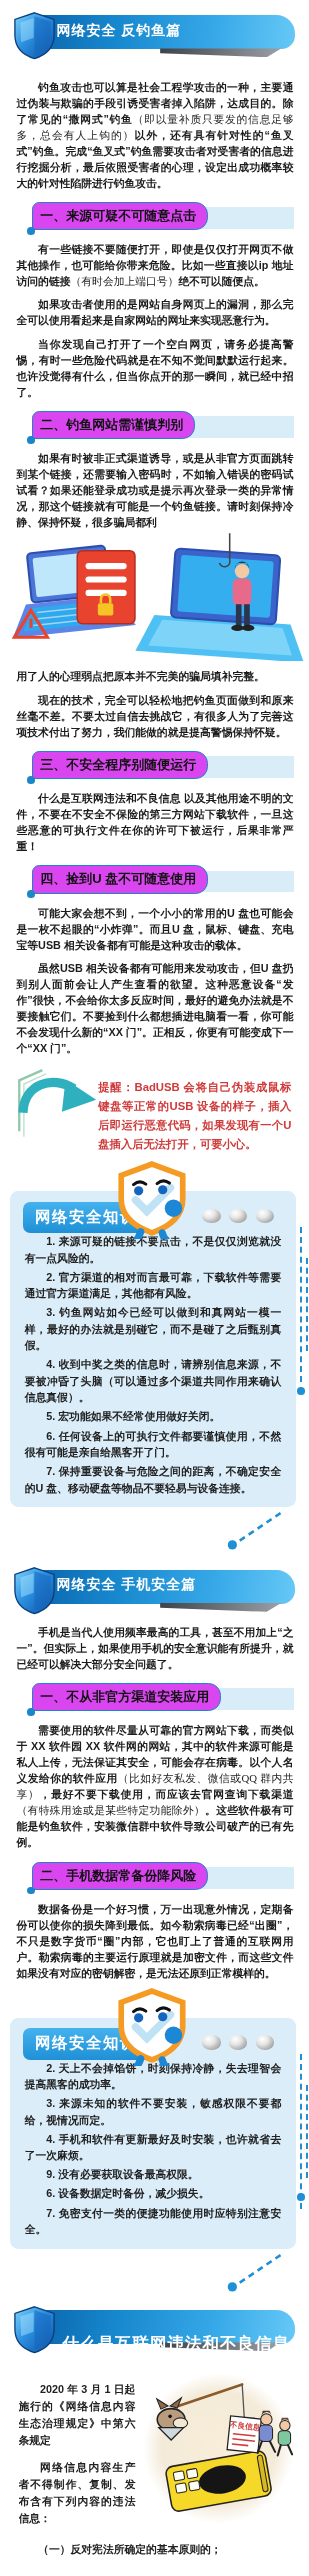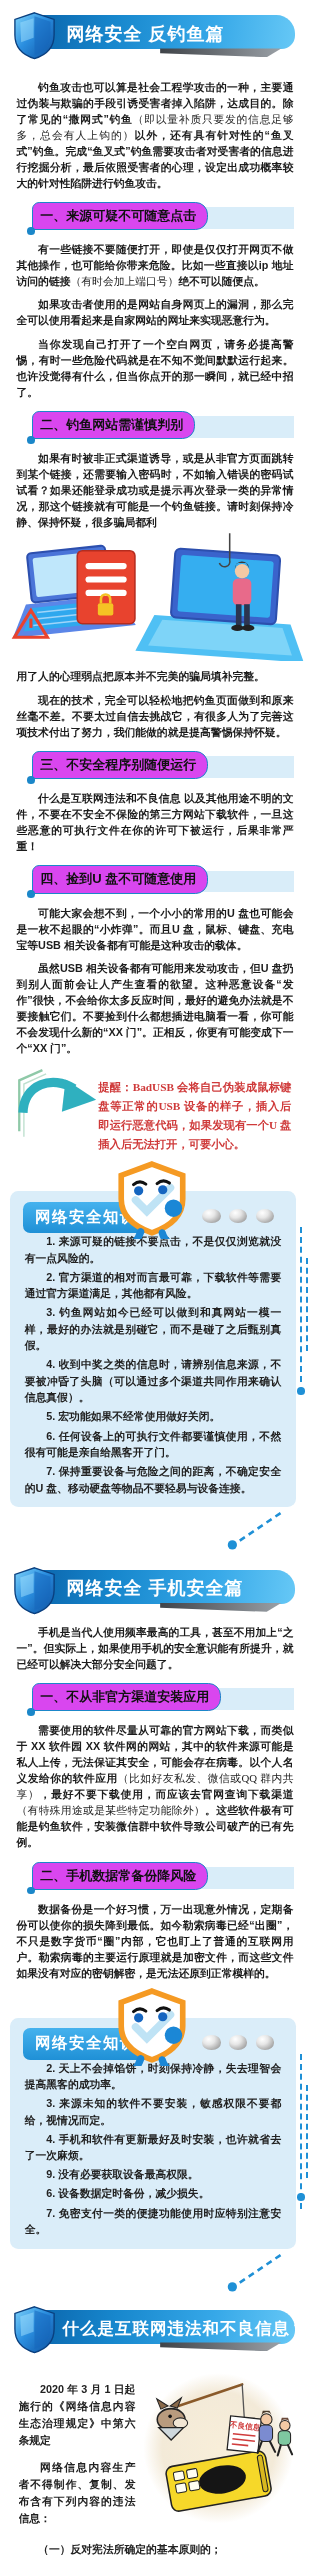--- a/index.html
+++ b/index.html
@@ -12,35 +12,35 @@
   .kai{font-family:"Liberation Serif","DejaVu Serif",serif;font-weight:500;}
 
   
   .banner-wrap{position:relative;height:53px;margin:13.4px 13.4px 0 13.4px;}
   .banner-ribbon{position:absolute;left:24px;right:1px;top:2.1px;height:34px;
     background:linear-gradient(97deg,#0b66ad 0%,#1787cd 30%,#36a8e8 68%,#66c8f6 100%);
     border-radius:5.2px 18.5px 13.4px 5.2px;}
   .banner-shadow{position:absolute;left:52%;right:14.4px;top:35px;height:8.8px;
     background:linear-gradient(to right,#3f4348,#9aa0a6);
     clip-path:polygon(0 0,100% 0,88% 100%,0 55%);}
-  .banner-title{position:absolute;left:53px;top:8.2px;color:#fff;font-weight:800;font-size:18px;letter-spacing:1px;white-space:nowrap;}
-  .banner-title.sz-m{font-size:16.5px;top:11px;left:49px;}
+  .banner-title{position:absolute;left:43px;top:8.2px;color:#fff;font-weight:800;font-size:14px;letter-spacing:1px;white-space:nowrap;}
+  .banner-title.sz-m{font-size:16.5px;top:26px;left:49px;}
   .banner-shield{position:absolute;left:-1px;top:-2.1px;width:45px;height:49px;}
 
   
   .sec-head{position:relative;height:32px;margin:11.3px 15.5px 0 32px;}
   .sec-strip{position:absolute;left:52%;right:0;top:5.2px;height:21.6px;background:#d9edf9;}
   .sec-pill{position:relative;display:inline-block;background:#d946ef;border:1.5px solid #1b87c9;
     border-radius:7.2px 12.4px 12.4px 0;padding:4.1px 11.3px 4.1px 7.2px;font-size:13px;font-weight:800;color:#111;z-index:1;}
   .sec-dot{position:absolute;left:-5.2px;top:25px;width:7.7px;height:7.7px;border-radius:50%;background:#1b87c9;z-index:2;}
 
   
   .badusb{margin:9.3px 12.4px 0 10.3px;overflow:hidden;}
   .badusb-arrow{float:left;width:88px;height:77px;}
-  .red-note{margin:13.4px 5.2px 0 0;font-family:Liberation Serif, serif;
+  .red-note{margin:13.4px 5.2px 0 0;font-family:Liberation Sans, sans-serif;
     color:#cf3a3a;font-size:11.3px;line-height:19px;text-align:justify;font-weight:600;}
 
   
   .kb{position:relative;margin:37px 13.4px 0 10.3px;background:#daedf9;border-radius:8.2px;padding:39px 14.4px 11.3px 14.4px;}
   .kb-header{position:absolute;left:12.4px;top:10.3px;color:#fff;font-size:15.5px;font-weight:800;letter-spacing:1.5px;
     background:linear-gradient(180deg,#45b2ee,#1f90d6);padding:5.2px 33px 5.2px 12.4px;border-radius:7.2px 15.5px 15.5px 7.2px;}
   .kb-mascot{position:absolute;left:102px;top:-30px;width:82px;height:78px;}
   .kb-spheres{position:absolute;right:21.6px;top:17.5px;display:flex;gap:8.2px;}
   .sphere{width:18.5px;height:14.4px;border-radius:50%;background:radial-gradient(ellipse at 35% 28%,#ffffff 0%,#e6e6e6 35%,#808080 100%);}
   .kb-item{margin:2.6px 0 0 0;font-size:10.8px;line-height:16.5px;text-align:justify;text-indent:2em;font-weight:600;}

